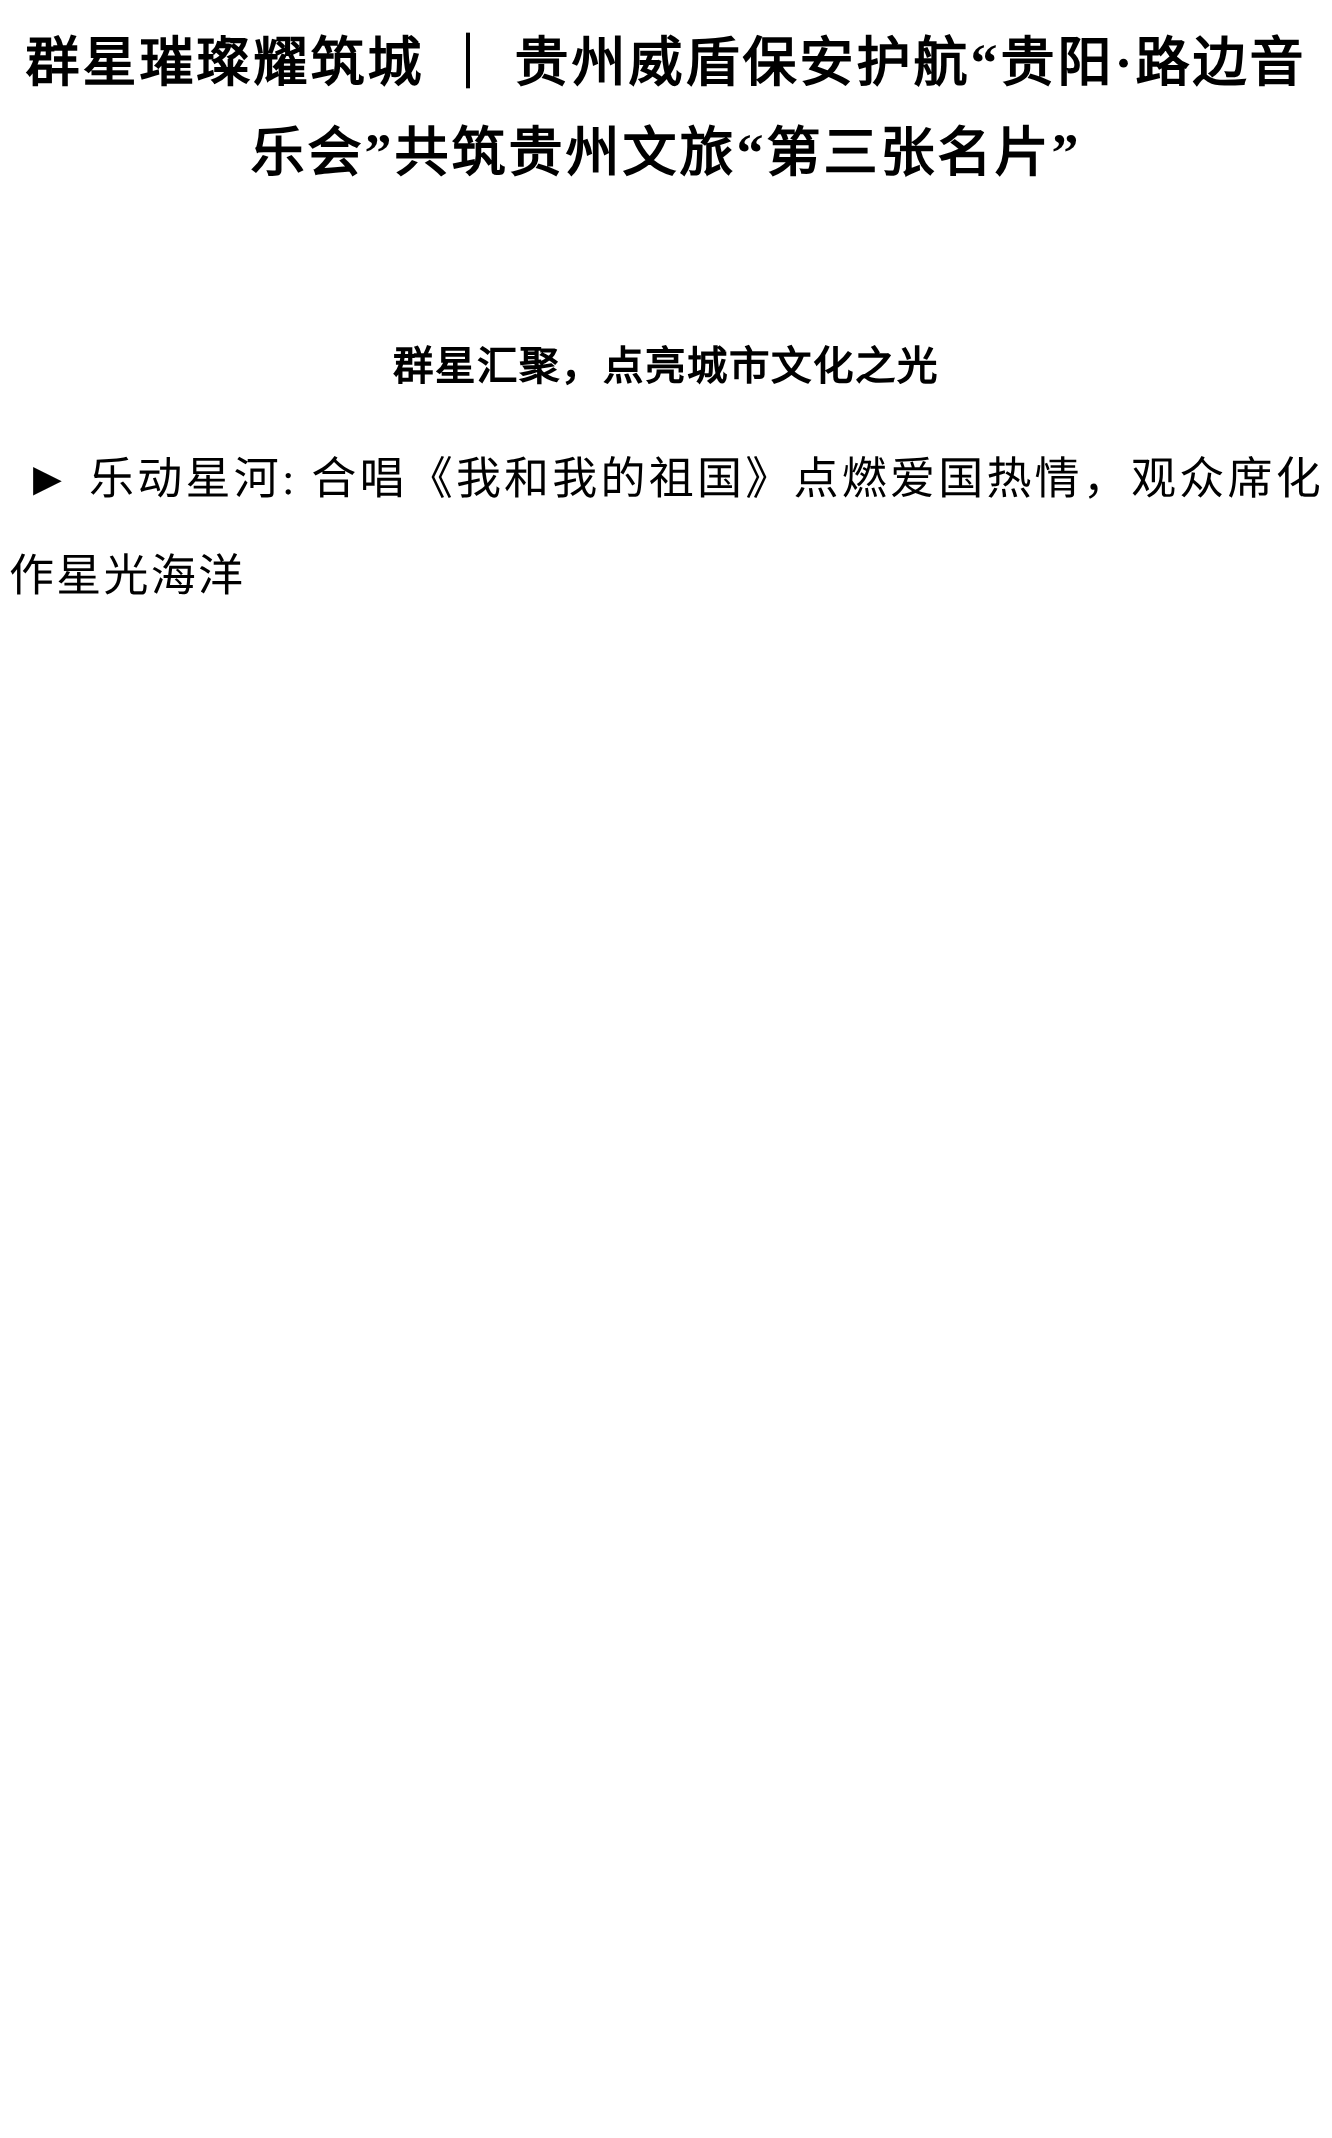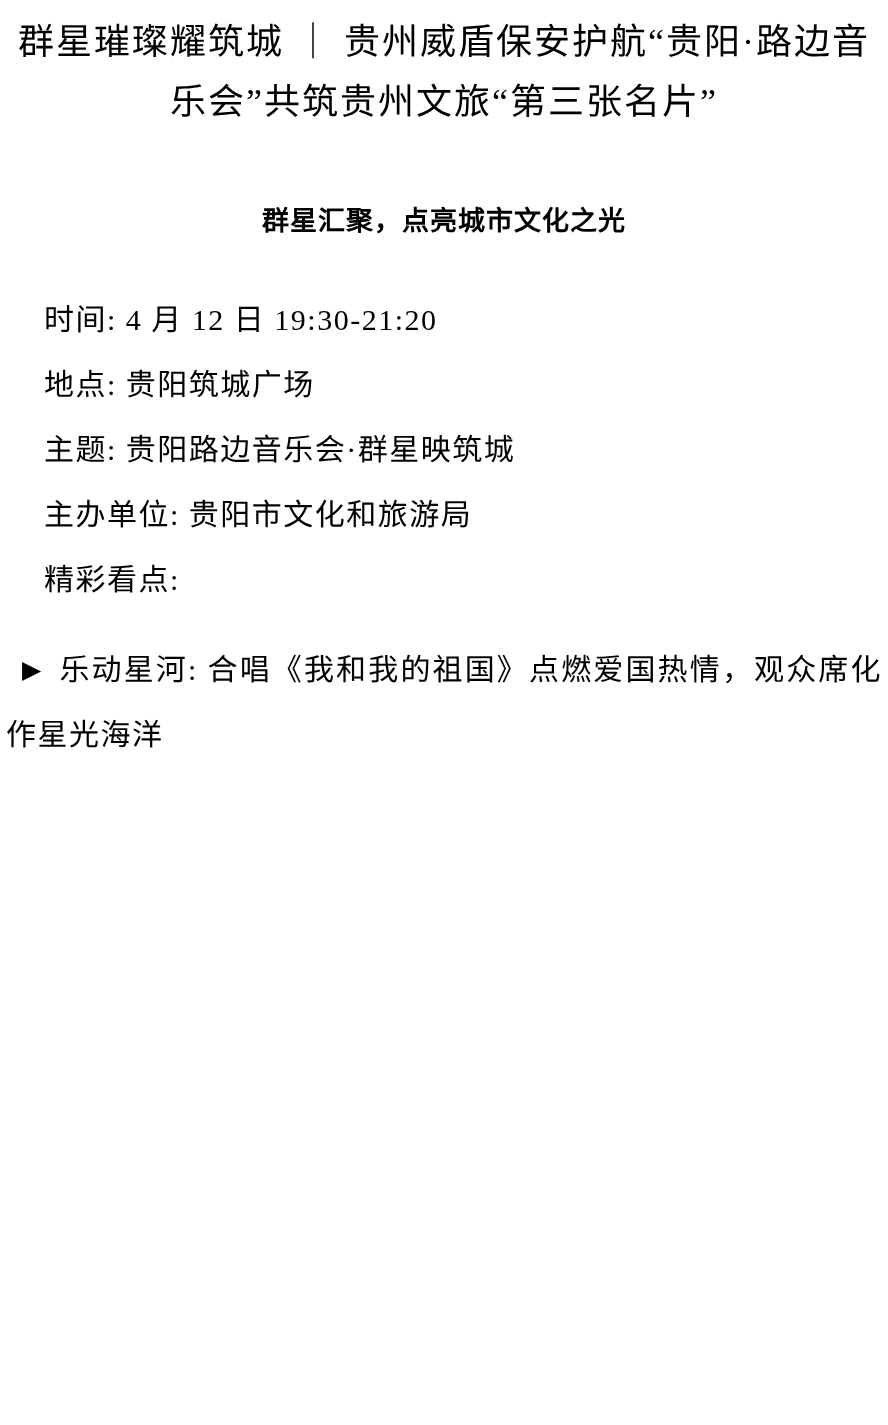--- a/index.html
+++ b/index.html
@@ -17,33 +17,33 @@
     width: 888px;
     height: 1425px;
     box-sizing: border-box;
     padding: 0 6px;
     overflow: hidden;
     background: #ffffff;
   }
   .doc-title {
     margin: 12px 0 0 0;
     font-size: 36px;
-    font-weight: normal;
+    font-weight: bold;
     line-height: 60px;
     text-align: center;
     letter-spacing: 2px;
   }
   .section-heading {
     font-size: 27px;
     font-weight: bold;
     line-height: 36px;
     text-align: center;
     letter-spacing: 1px;
   }
-  .heading-1 { margin: 71px 0 0 0; text-align: center; }
+  .heading-1 { margin: 94px 0 0 0; text-align: center; }
   .heading-2 { margin: 53px 0 0 0; }
   .body-para {
     margin: 57px 0 0 0;
     font-size: 30px;
     line-height: 63px;
     letter-spacing: 1.5px;
     text-align: justify;
     text-justify: inter-character;
     text-indent: 60px;
   }
@@ -77,25 +77,18 @@
 <body>
 
 <div class="page">
 
   <h1 class="doc-title">群星璀璨耀筑城 ｜ 贵州威盾保安护航“贵阳·路边音乐会”共筑贵州文旅“第三张名片”</h1>
 
   <h2 class="section-heading heading-1">群星汇聚，点亮城市文化之光</h2>
 
 
 
-  <div class="info-list">
-    <p>时间: 4 月 12 日 19:30-21:20</p>
-    <p>地点: 贵阳筑城广场</p>
-    <p>主题: 贵阳路边音乐会·群星映筑城</p>
-    <p>主办单位: 贵阳市文化和旅游局</p>
-    <p>精彩看点:</p>
-  </div>
 
   <p class="highlight-para">
     <span class="bullet-marker">▶</span><span>乐动星河: 合唱《我和我的祖国》点燃爱国热情，观众席化作星光海洋</span>
   </p>
 
 </div>
 
 </body></html>

